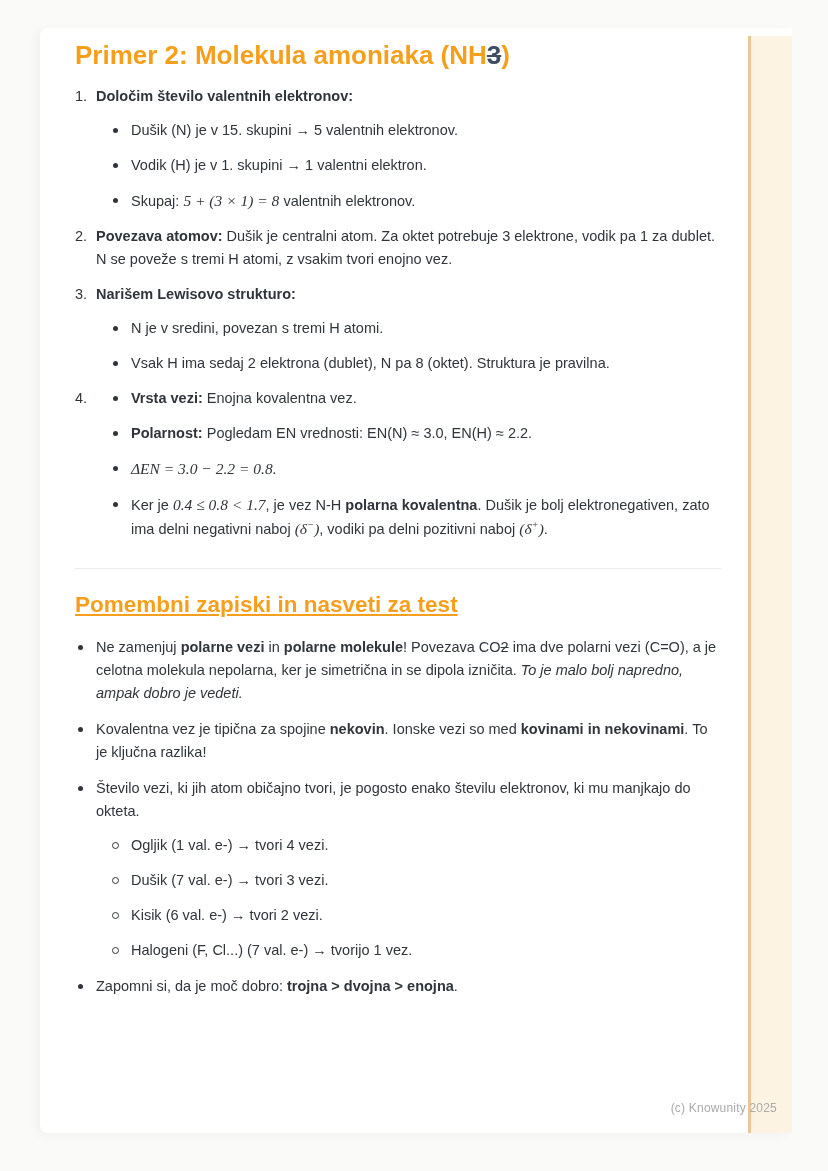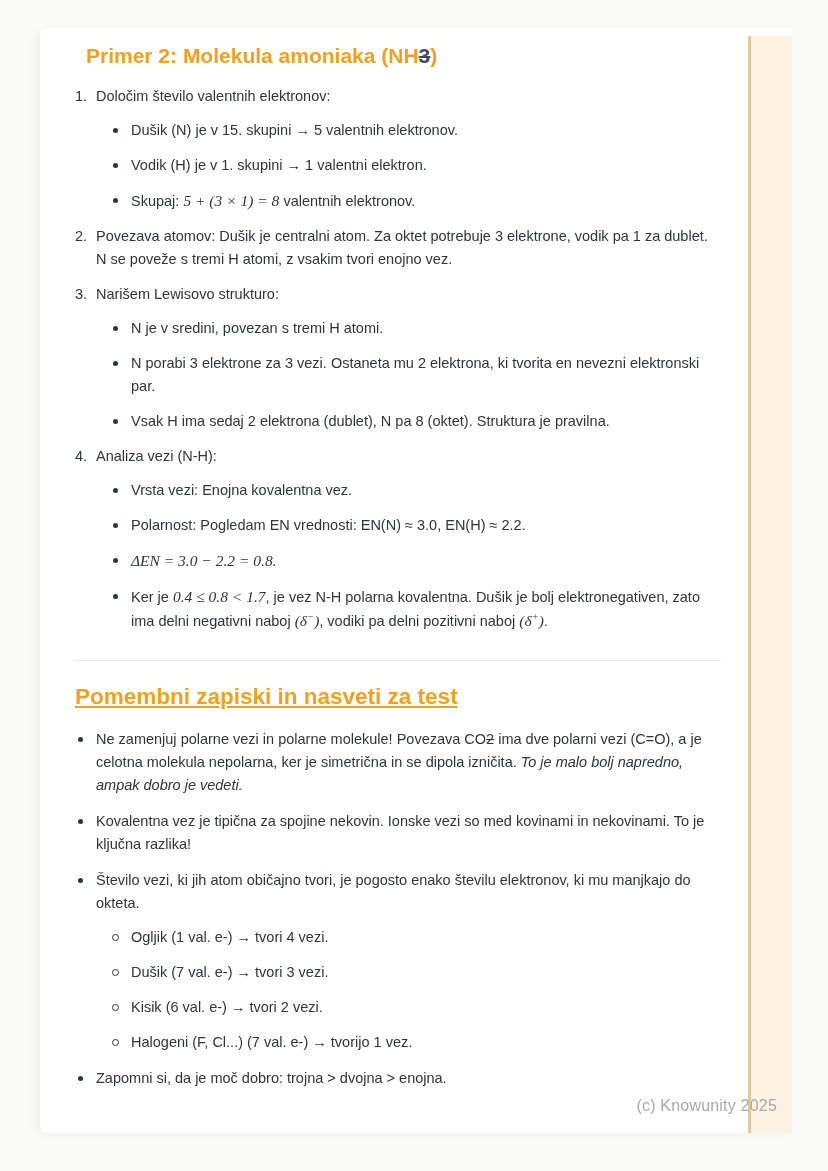--- a/index.html
+++ b/index.html
@@ -15,43 +15,43 @@
   }
   *{margin:0;padding:0;box-sizing:border-box;}
   html,body{background:var(--canvas-bg);}
   body{font-family:"Liberation Sans","DejaVu Sans",sans-serif;color:var(--text);}
   .canvas{position:relative;width:828px;height:1171px;overflow:hidden;background:var(--canvas-bg);}
   .panel{position:absolute;left:40px;top:28px;width:752px;height:1105px;background:var(--panel-bg);
          border-radius:8px 0 0 8px;box-shadow:-5px 2px 10px rgba(0,0,0,0.035);overflow:hidden;}
   .strip{position:absolute;top:8px;right:0;bottom:0;width:44px;background:var(--strip-bg);
          border-left:3px solid var(--strip-line);}
   .content{position:absolute;left:35px;top:15px;width:646px;font-size:14.5px;line-height:23px;}
-  h3{color:var(--accent);font-size:21px;line-height:25px;font-weight:700;margin:0 0 17px 11px;}
+  h3{color:var(--accent);font-size:26px;line-height:25px;font-weight:700;margin:0 0 17px 0;}
   h2{color:var(--accent);font-size:22.5px;line-height:28px;font-weight:700;margin:22px 0 17px 0;text-decoration:underline;}
   hr{border:none;border-top:1px solid var(--divider);margin:27px 0 0 0;}
   ol,ul{list-style:none;}
   ol{counter-reset:item;margin:0;}
   ol>li{counter-increment:item;position:relative;padding-left:21px;margin-bottom:12px;}
   ol>li::before{content:counter(item) ".";position:absolute;left:0;top:0;}
   ul.disc>li,ul.circle>li{position:relative;padding-left:21px;margin-bottom:12px;}
   ul.disc>li::before{content:"";position:absolute;left:3px;top:9px;width:5px;height:5px;
                      border-radius:50%;background:var(--text);}
   ul.circle>li::before{content:"";position:absolute;left:2px;top:8px;width:5px;height:5px;
                        border-radius:50%;border:1.5px solid var(--text);background:transparent;}
   ul.nested{margin:11px 0 0 14px;}
   ul.top{margin:0;}
   ul.top>li{margin-bottom:13px;}
-  .b{font-weight:400;}
+  .b{font-weight:700;}
   .i{font-style:italic;}
   .m{font-family:"Liberation Serif","DejaVu Serif",serif;font-size:15.5px;font-style:italic;}
   .sup{vertical-align:super;font-size:10.5px;line-height:0;}
   .strike{text-decoration:line-through;}
   .strike-dark{color:var(--dark-strike);text-decoration:line-through;}
   .accent{color:var(--accent);}
-  .watermark{position:absolute;right:15px;bottom:18px;font-size:16px;letter-spacing:.2px;
+  .watermark{position:absolute;right:15px;bottom:18px;font-size:12px;letter-spacing:.2px;
              color:var(--watermark);z-index:3;}
 </style>
 </head>
 <body>
 
 <div class="canvas">
   <div class="panel">
     <div class="strip"></div>
     <div class="content">
         <h3><span class="accent">Primer 2: Molekula amoniaka (NH</span><span class="strike-dark">3</span><span class="accent">)</span></h3>
@@ -73,29 +73,25 @@
           <li>
             <div><span class="b">Povezava atomov:</span><span> Dušik je centralni atom. Za oktet potrebuje 3 elektrone, vodik pa 1 za dublet. N se poveže s tremi H atomi, z vsakim tvori enojno vez.</span></div>
           </li>
           <li>
             <div><span class="b">Narišem Lewisovo strukturo:</span></div>
             <ul class="disc nested">
               <li>
                 <div><span>N je v sredini, povezan s tremi H atomi.</span></div>
               </li>
               <li>
-                <div><span>N porabi 3 elektrone za 3 vezi. Ostaneta mu 2 elektrona, ki tvorita </span><span class="b">en nevezni elektronski par</span><span>.</span></div>
-              </li>
-              <li>
                 <div><span>Vsak H ima sedaj 2 elektrona (dublet), N pa 8 (oktet). Struktura je pravilna.</span></div>
               </li>
             </ul>
           </li>
           <li>
-            <div><span class="b">Analiza vezi (N-H):</span></div>
             <ul class="disc nested">
               <li>
                 <div><span class="b">Vrsta vezi:</span><span> Enojna kovalentna vez.</span></div>
               </li>
               <li>
                 <div><span class="b">Polarnost:</span><span> Pogledam EN vrednosti: EN(N) ≈ 3.0, EN(H) ≈ 2.2.</span></div>
               </li>
               <li>
                 <div><span class="m">ΔEN = 3.0 − 2.2 = 0.8.</span></div>
               </li>

